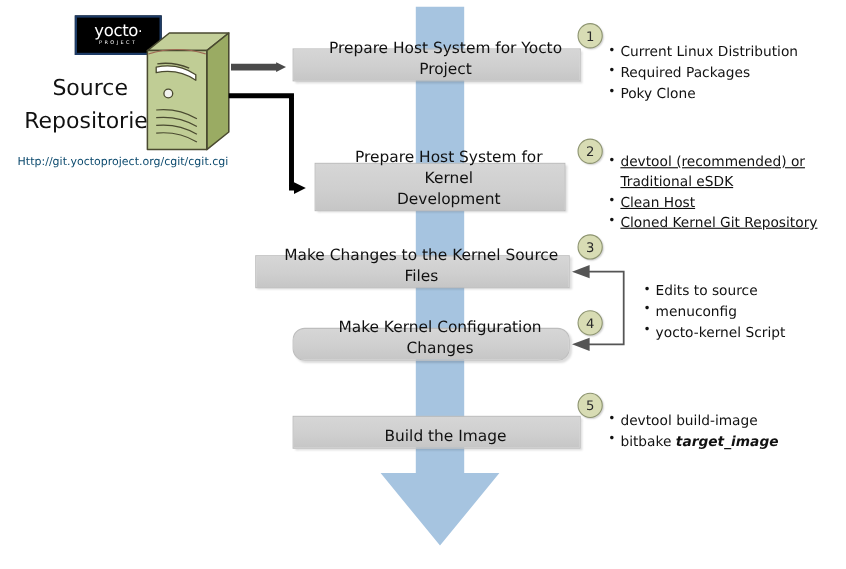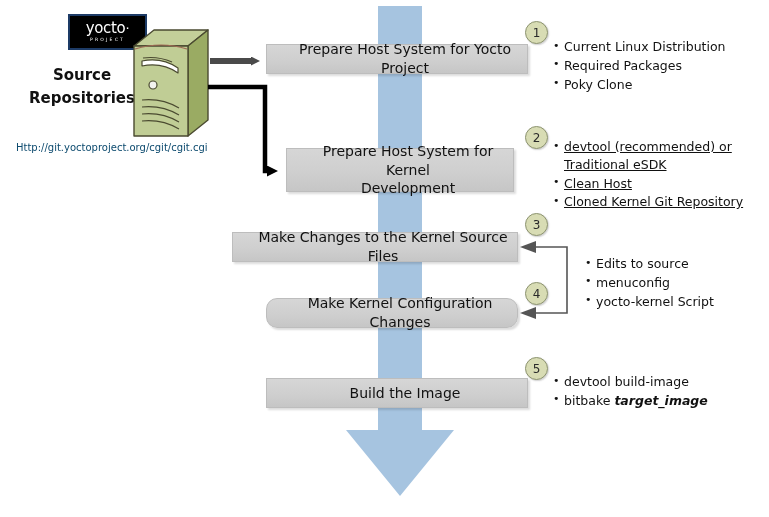--- a/index.html
+++ b/index.html
@@ -56,22 +56,22 @@
     letter-spacing: 2.2px;
     margin-top: 2px;
   }
 
   
   #source-repo-label {
     left: 22px;
     top: 64px;
     width: 120px;
     text-align: center;
-    font-size: 15px;
-    font-weight: bold;
+    font-size: 20px;
+    font-weight: normal;
     line-height: 1.5;
     color: #111111;
   }
   #repo-url {
     left: 16px;
     top: 142px;
     font-size: 10px;
     color: #0c4a6e;
     white-space: nowrap;
   }
@@ -84,21 +84,21 @@
     height: 110px;
   }
 
   
   .process-box {
     background: linear-gradient(to bottom, #d6d6d6 0%, #cfcfcf 55%, #c6c6c6 100%);
     border: 1px solid #bdbdbd;
     box-sizing: border-box;
     box-shadow: 2px 2px 2px rgba(0,0,0,0.14);
     display: flex;
-    align-items: center;
+    align-items: flex-end;
     justify-content: center;
     text-align: center;
     font-size: 14px;
     color: #111111;
     line-height: 1.35;
     padding-left: 16px;
   }
   #box-1 { left: 266px; top: 44px;  width: 262px; height: 30px; }
   #box-2 { left: 286px; top: 148px; width: 228px; height: 44px; }
   #box-3 { left: 232px; top: 232px; width: 286px; height: 30px; }

